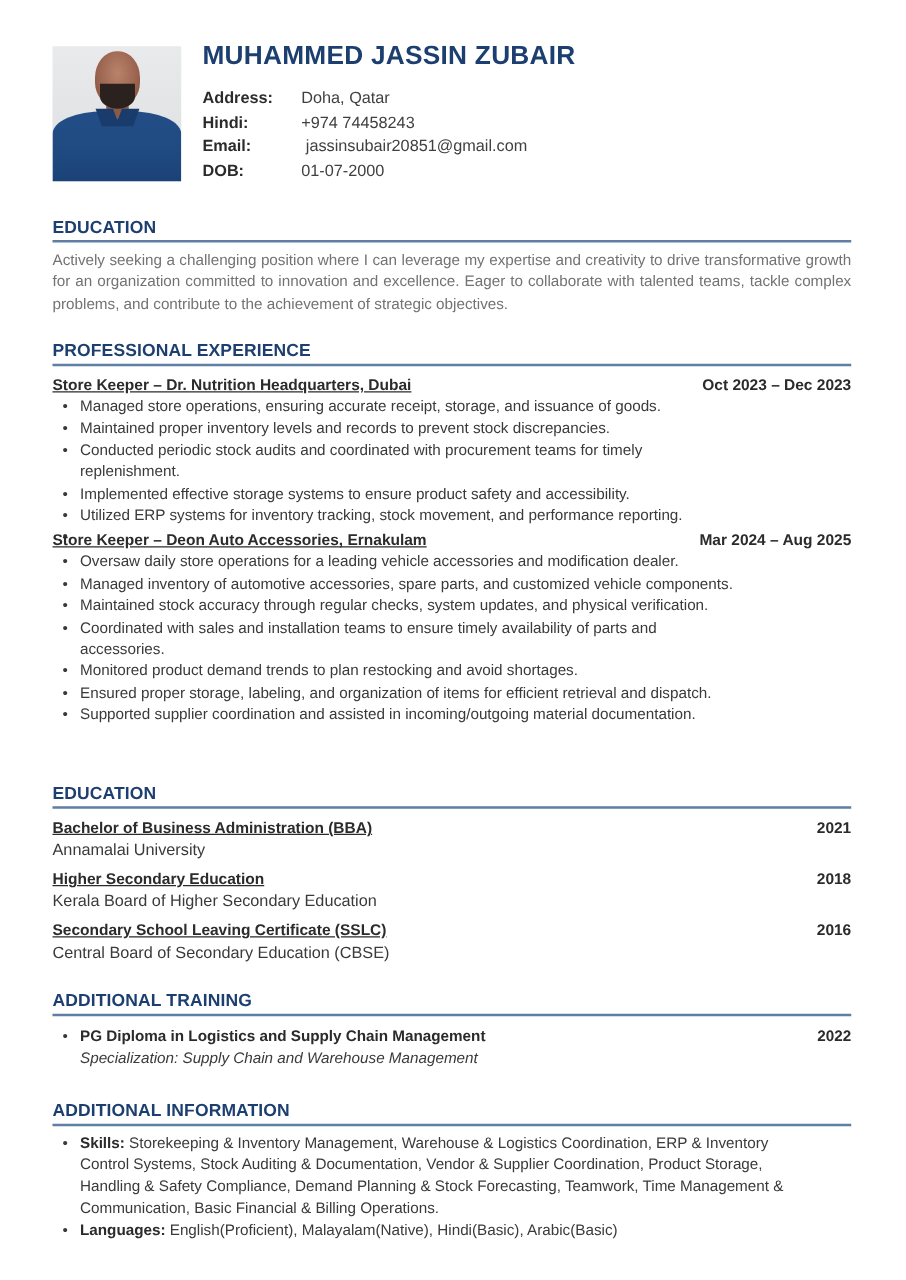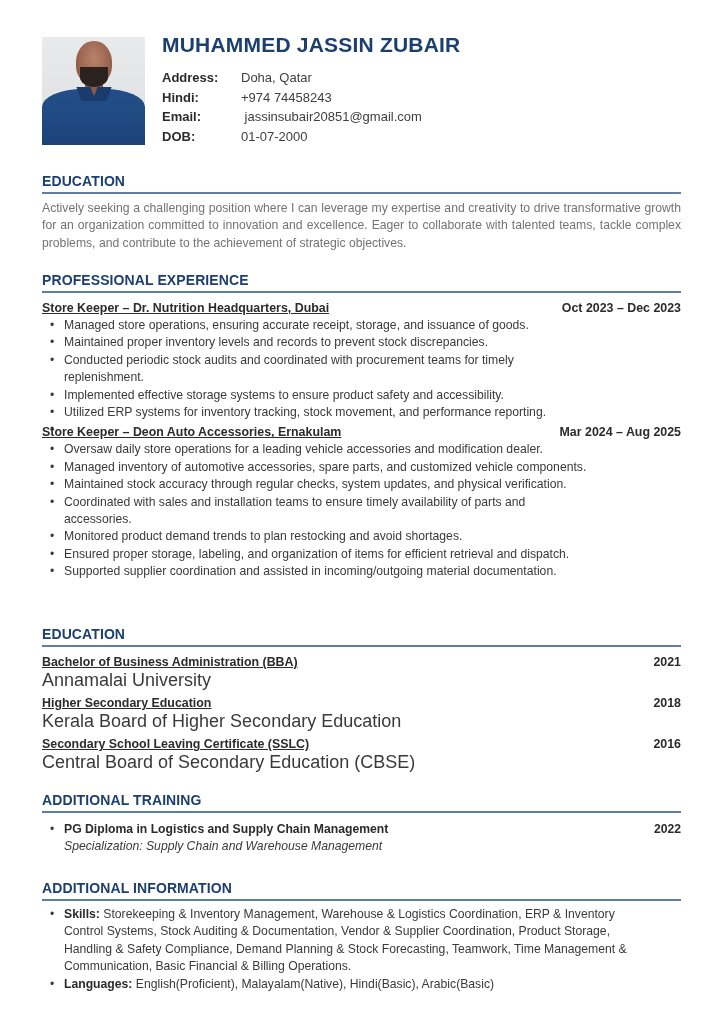--- a/index.html
+++ b/index.html
@@ -66,21 +66,21 @@
   }
   .right { position: absolute; right: 0; top: 0; }
   ul.bullets { list-style: none; margin: 0; padding: 0; }
   ul.bullets li {
     position: relative; padding-left: 22px; font-size: 12.2px; line-height: 17.4px; color: #3a3a3a;
   }
   ul.bullets li .dot {
     position: absolute; left: 8px; top: 0; color: #3a3a3a;
   }
   .edu-item { margin-bottom: 5px; }
-  .edu-sub { font-size: 18px; line-height: 18px; color: #3a3a3a; }
+  .edu-sub { font-size: 13px; line-height: 18px; color: #3a3a3a; }
   .b { font-weight: bold; color: #2b2b2b; }
 </style>
 </head>
 <body>
 
 <div class="page">
 
   <div class="header">
     <div class="photo">
       <div class="shirt"></div>

